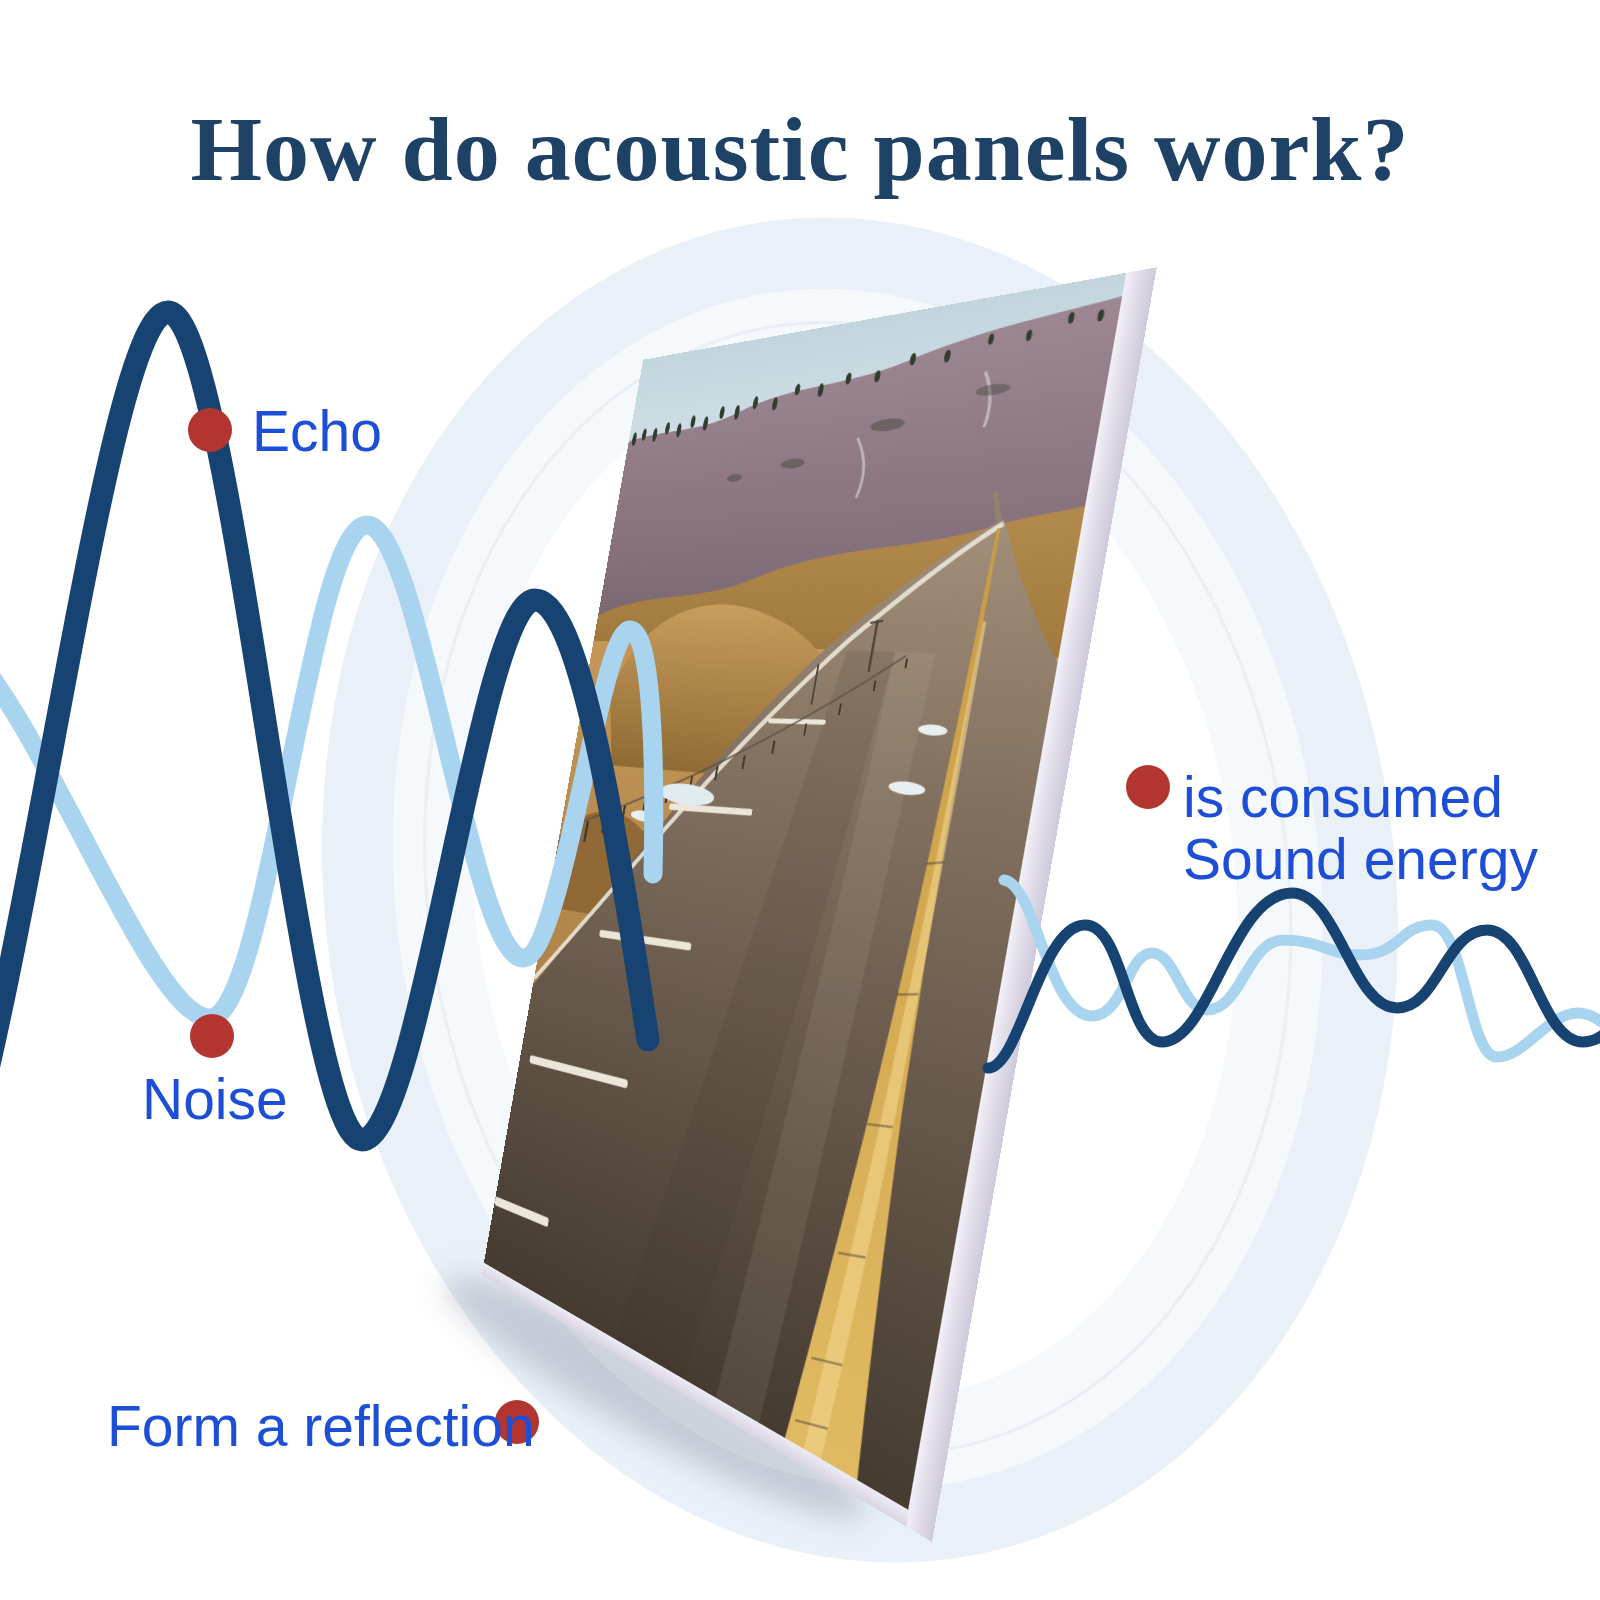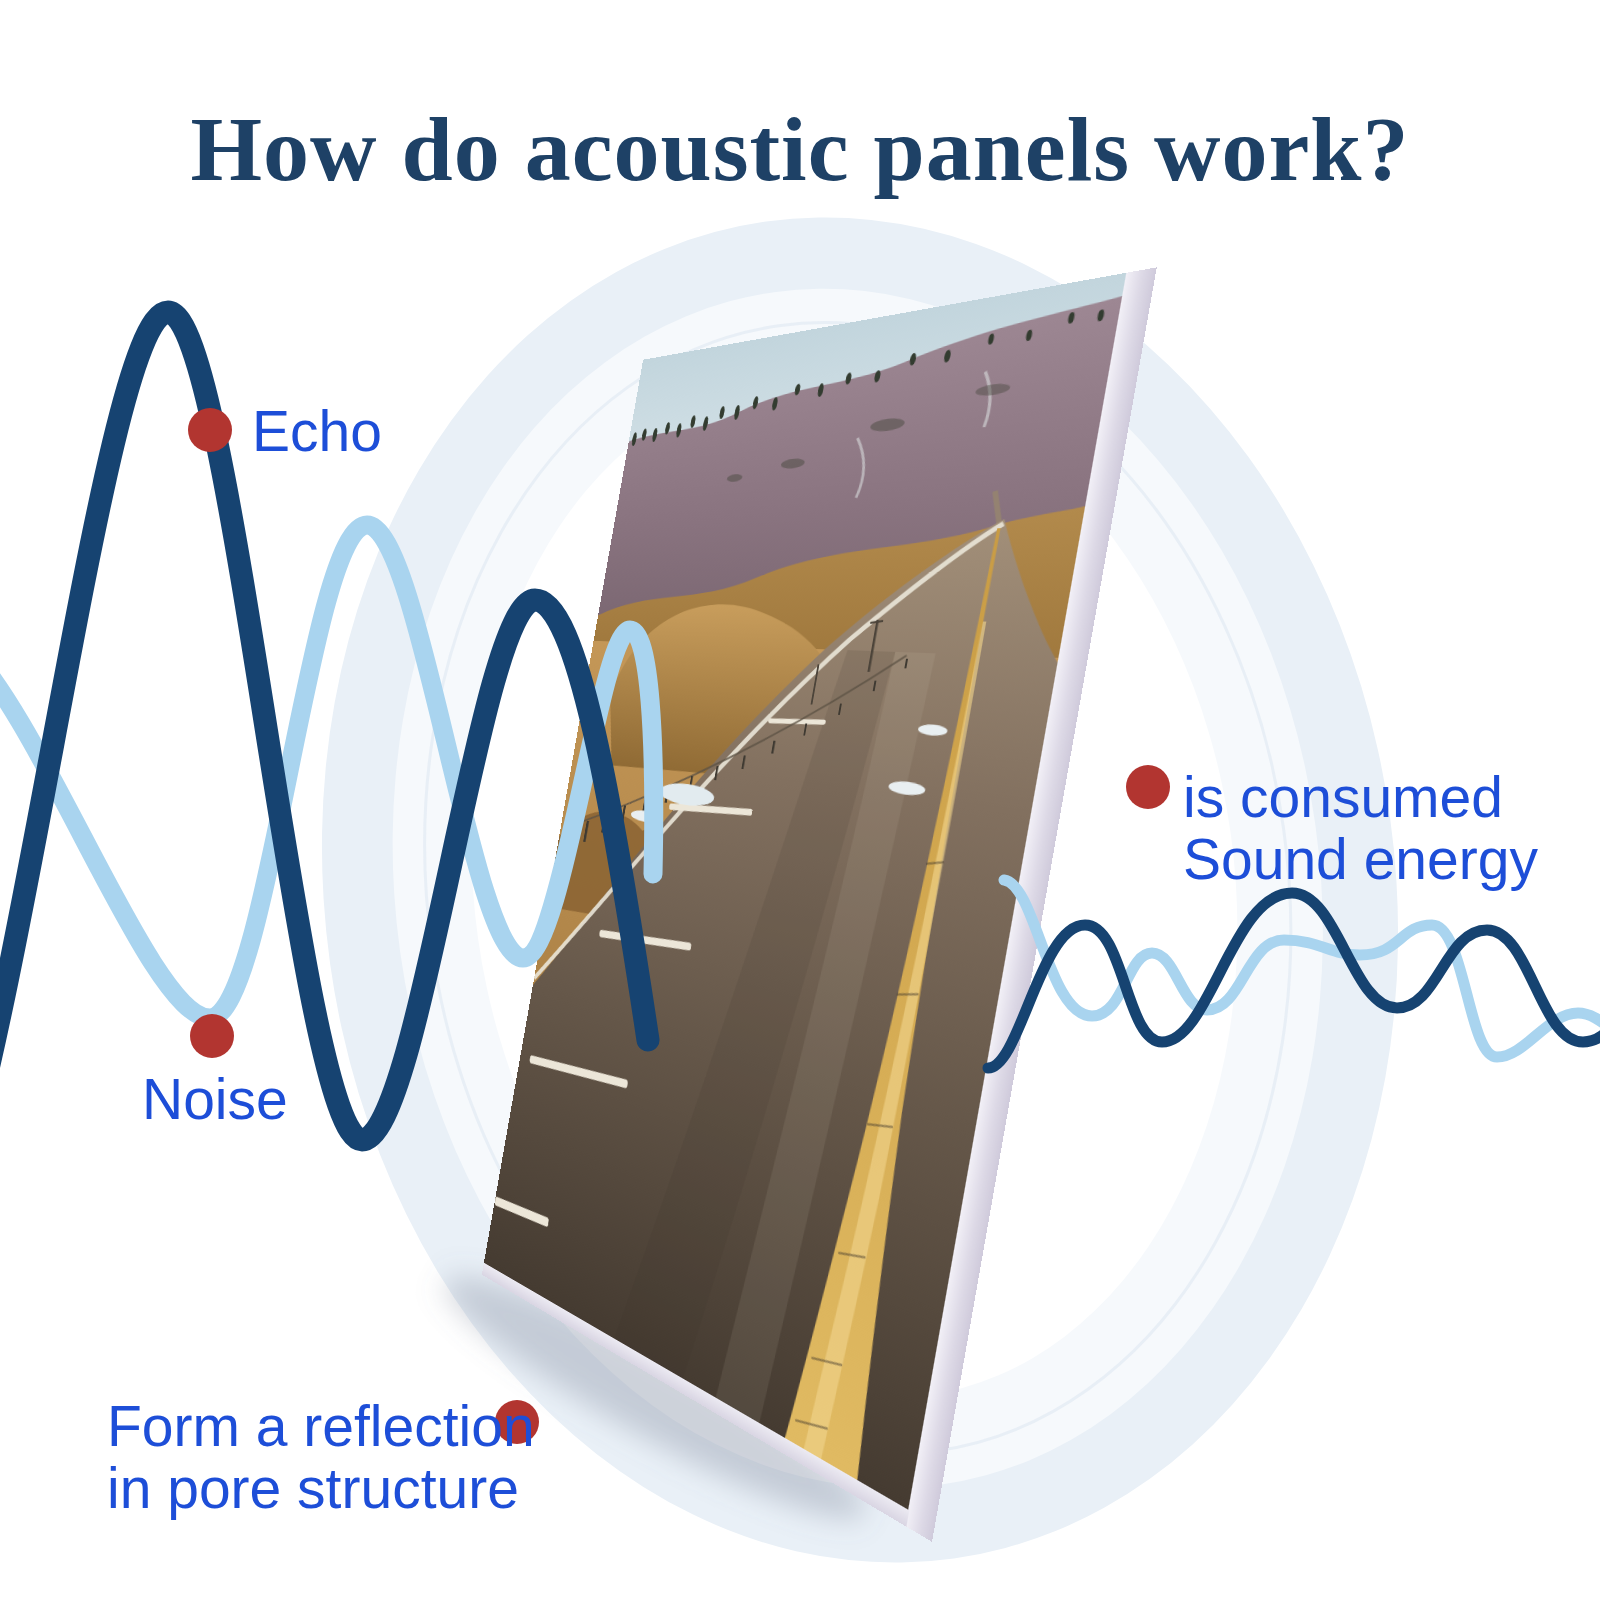--- a/index.html
+++ b/index.html
@@ -225,21 +225,20 @@
   <div class="label" id="echo-label">
     <span>Echo</span>
   </div>
 
   <div class="label" id="noise-label">
     <span>Noise</span>
   </div>
 
   <div class="label" id="reflection-label">
     <div>Form a reflection</div>
-    <div>in pore structure</div>
   </div>
 
   <div class="label" id="absorption-label">
     <div>is consumed</div>
     <div>Sound energy</div>
   </div>
 
 </div>
 
 </body></html>

